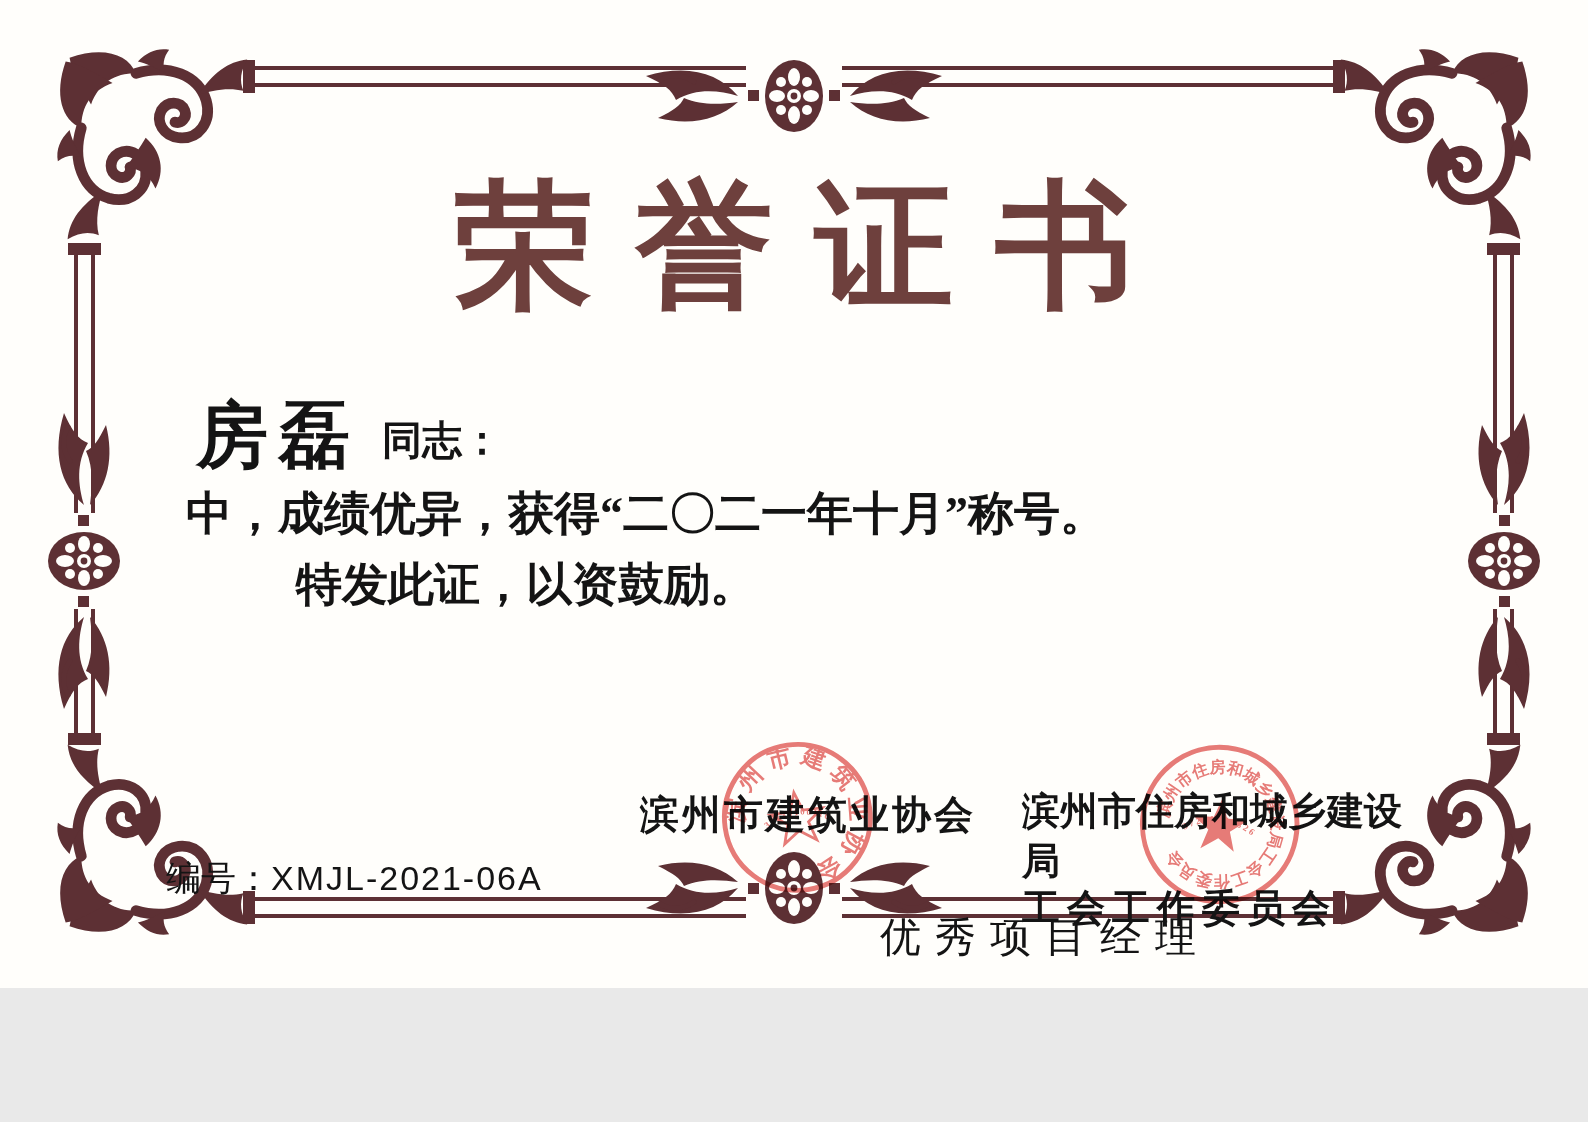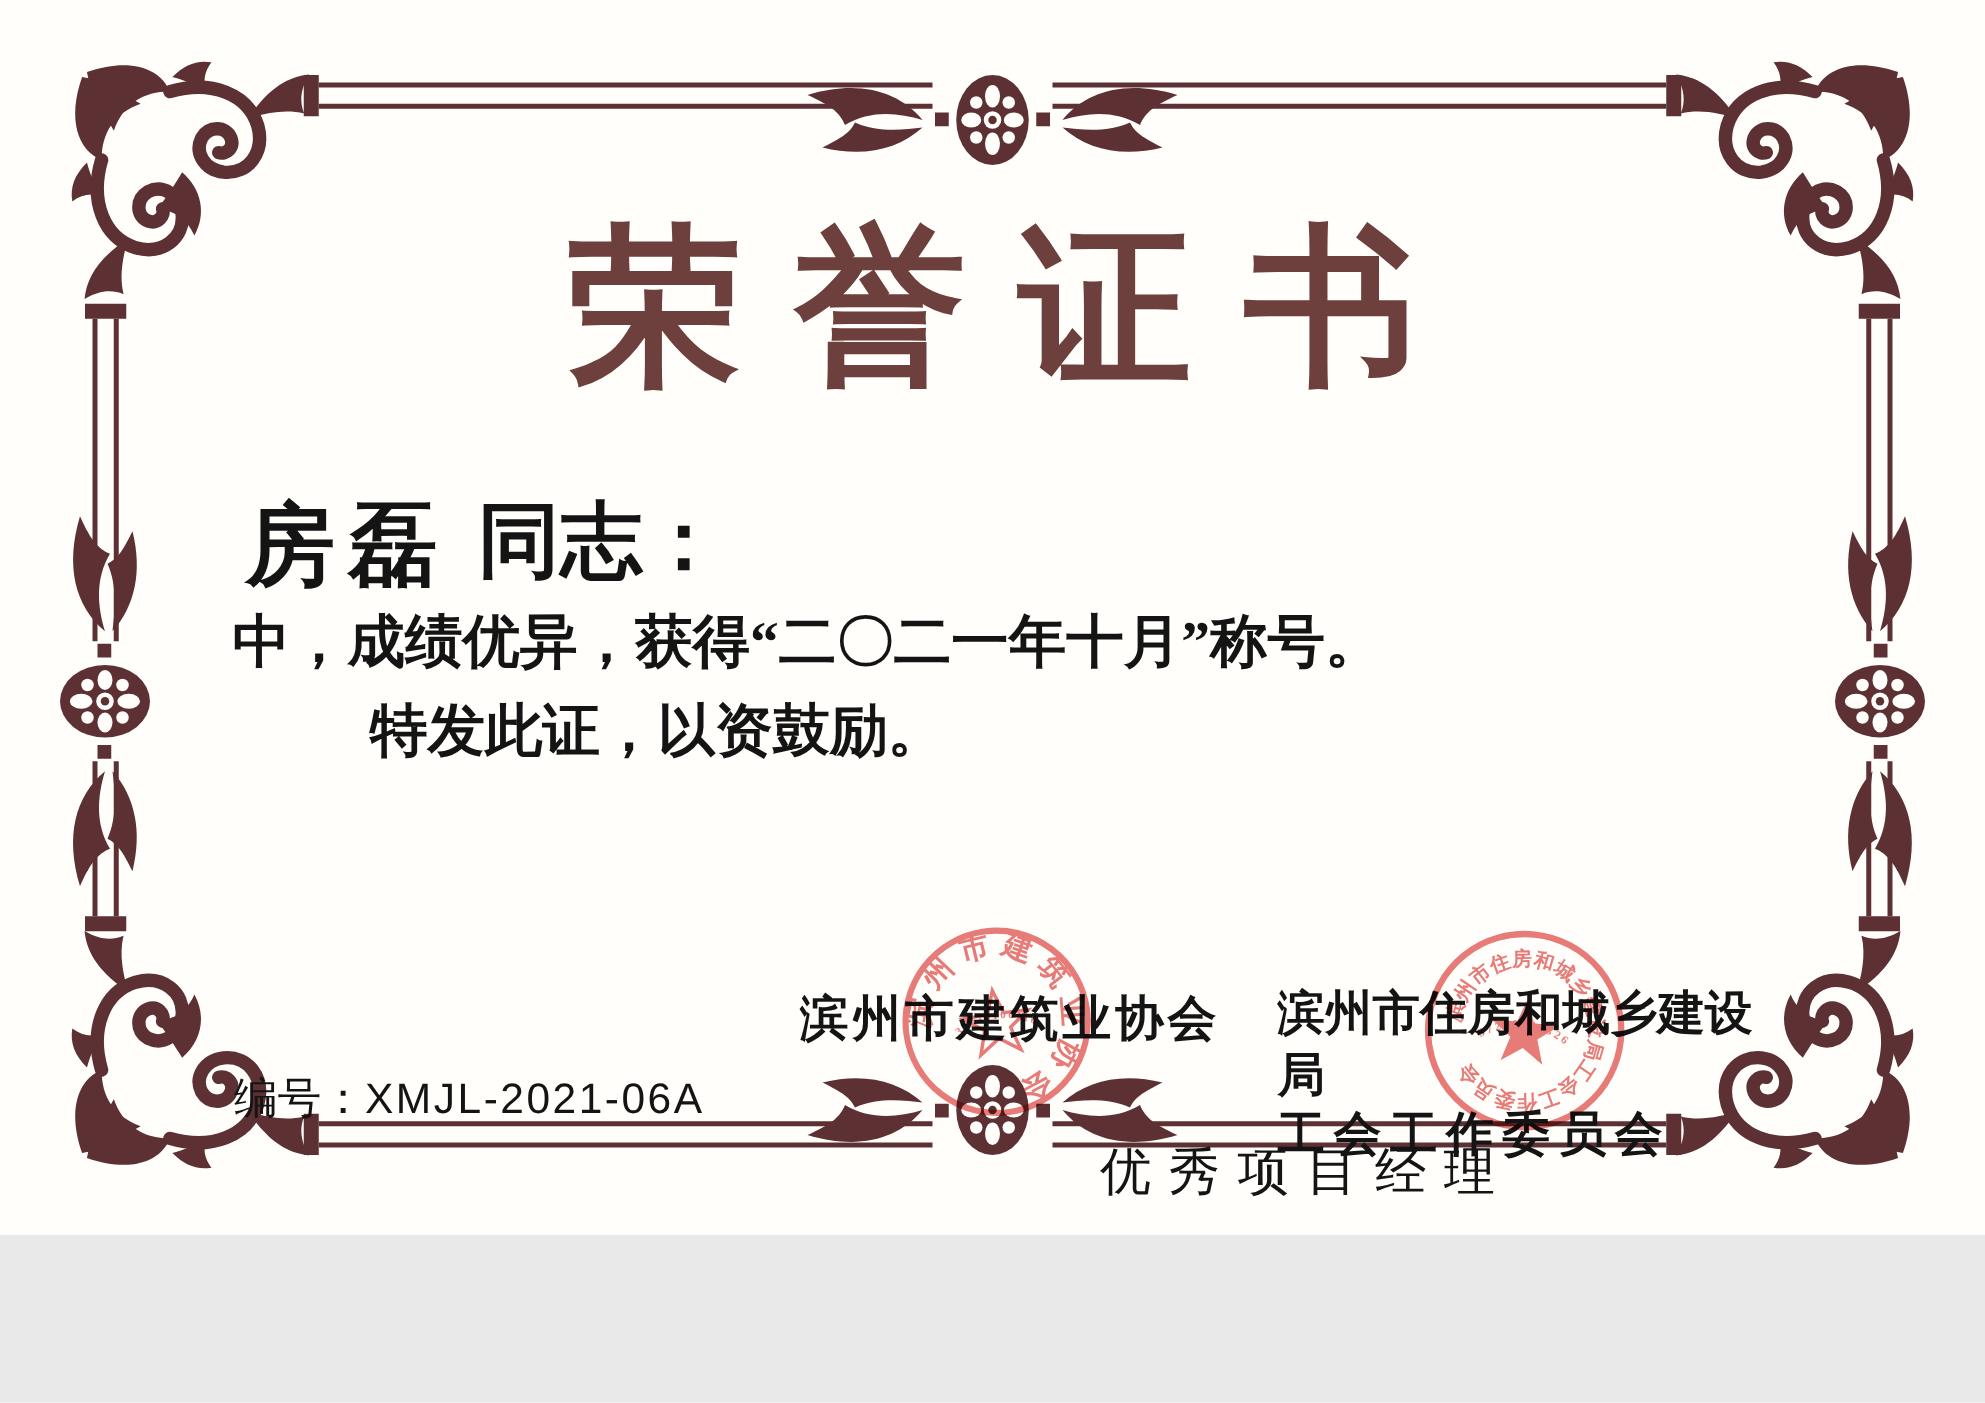--- a/index.html
+++ b/index.html
@@ -31,31 +31,31 @@
   .m-left{left:-76px;top:511px;transform:rotate(-90deg);}
   .m-right{right:-76px;top:511px;transform:rotate(90deg);}
   
   .title{
     position:absolute;left:0;top:168px;width:100%;text-align:center;
     font-size:138px;font-weight:bold;color:var(--title);
     letter-spacing:42px;text-indent:42px;line-height:1.15;
   }
   .salute{position:absolute;left:196px;top:388px;color:var(--ink);white-space:nowrap;}
   .salute .rname{font-size:72px;font-weight:bold;letter-spacing:10px;vertical-align:-6px;text-align:right;}
-  .salute .rsuffix{font-size:66px;font-weight:bold;margin-left:22px;}
+  .salute .rsuffix{font-size:40px;font-weight:bold;margin-left:22px;}
   .bodytxt{position:absolute;left:186px;top:478px;width:1230px;color:var(--ink);
     font-size:46px;font-weight:bold;line-height:71px;}
   .bodytxt .l1{padding-left:112px;}
   .bodytxt .l3{padding-left:110px;}
   .issuer-left{position:absolute;left:640px;top:788px;width:310px;text-align:center;
     font-size:39px;font-weight:bold;color:var(--ink);letter-spacing:3px;white-space:nowrap;}
   .issuer-right{position:absolute;left:1022px;top:786px;width:380px;text-align:left;
     font-size:38px;font-weight:bold;color:var(--ink);line-height:50px;}
   .issuer-right .ir2{letter-spacing:7px;font-family:Liberation Mono, monospace;}
-  .serial{position:absolute;left:187px;top:855px;font-size:35px;color:var(--ink);white-space:nowrap;}
+  .serial{position:absolute;left:166px;top:855px;font-size:35px;color:var(--ink);white-space:nowrap;}
   .serial .snum{font-family:"Liberation Sans","DejaVu Sans",sans-serif;font-size:34px;letter-spacing:2px;}
   .cdate{position:absolute;left:880px;top:910px;font-size:41px;color:var(--ink);
     letter-spacing:14px;white-space:nowrap;}
   
   .seal{position:absolute;mix-blend-mode:multiply;opacity:.92;}
   .seal svg{width:100%;height:100%;display:block;}
   .seal-left{left:716px;top:734px;width:162px;height:162px;transform:rotate(-8deg);}
   .seal-right{left:1136px;top:738px;width:168px;height:168px;transform:rotate(6deg);}
   .seal text{fill:var(--seal);font-family:"Liberation Serif","DejaVu Serif",serif;font-weight:bold;}
 </style>

